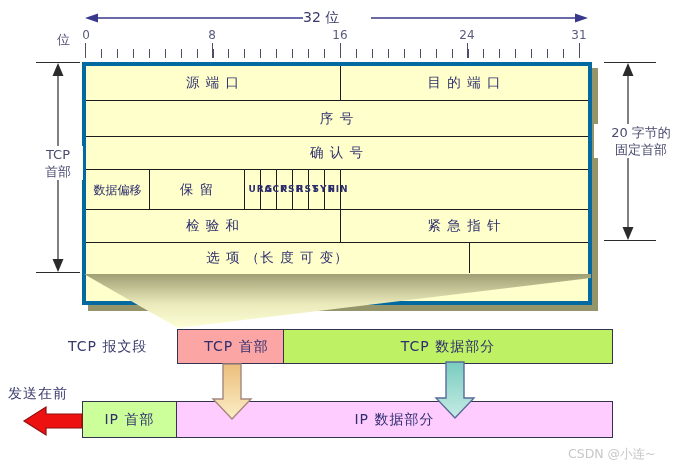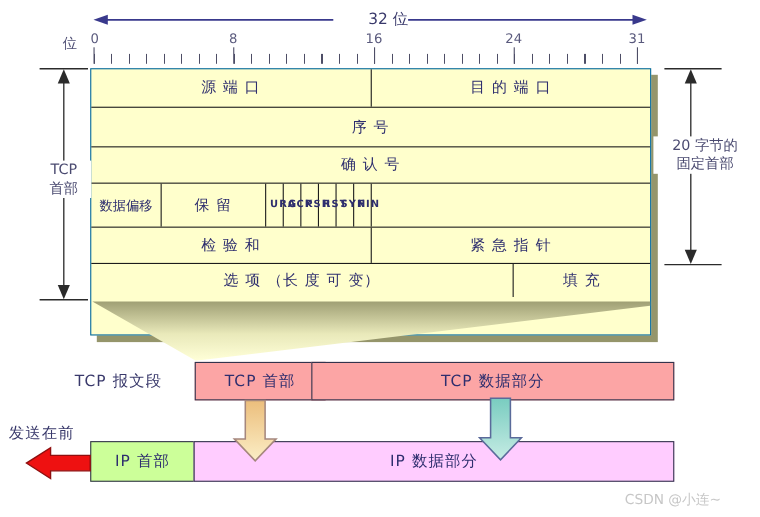--- a/index.html
+++ b/index.html
@@ -5,29 +5,29 @@
   html,body{margin:0;padding:0;background:#ffffff;}
   .canvas{
     position:relative;width:691px;height:470px;background:#ffffff;overflow:hidden;
     font-family:"DejaVu Sans","Liberation Sans",sans-serif;color:#333366;
   }
   .abs{position:absolute;}
   svg.overlay{position:absolute;left:0;top:0;width:691px;height:470px;pointer-events:none;z-index:5;}
 
   
   .bit-unit{left:57px;top:31px;font-size:13px;color:#4d4d73;z-index:2;}
-  .width-label{left:303px;top:9px;width:68px;text-align:right;font-size:14px;color:#39396b;background:#fff;z-index:6;}
+  .width-label{left:303px;top:9px;width:68px;text-align:left;font-size:14px;color:#39396b;background:#fff;z-index:6;}
   .tick-label{top:28px;width:24px;text-align:center;font-size:12px;color:#5a5a7d;z-index:2;}
   .ruler-ticks{left:85px;top:49px;width:500px;height:9px;z-index:2;
     background:repeating-linear-gradient(to right,#4d4d66 0 1px,transparent 1px 15.94px);}
   .tall-tick{top:43px;width:1px;height:15px;background:#4d4d66;z-index:2;}
 
   
   .htable{left:82px;top:62px;width:510px;height:243px;box-sizing:border-box;
-    border:1px solid #0369a1;background:#FFFFCC;box-shadow:6px 6px 0 #95956b;
+    border:4px solid #0369a1;background:#FFFFCC;box-shadow:6px 6px 0 #95956b;
     display:flex;flex-direction:column;z-index:1;}
   .row{display:flex;box-sizing:border-box;border-bottom:1px solid #1c1c1c;width:100%;}
   .row.last{border-bottom:none;}
   .cell{box-sizing:border-box;border-right:1px solid #1c1c1c;display:flex;
     align-items:center;justify-content:center;font-size:13.5px;color:#2e2e6e;
     letter-spacing:1px;white-space:nowrap;}
   .cell.end{border-right:none;}
   .offset-cell{flex-direction:row;font-size:12px;line-height:14px;letter-spacing:0;}
   .flag-cell{padding:0;}
   .flagtxt{display:inline-block;width:8px;word-break:break-all;text-align:center;
@@ -36,21 +36,21 @@
   
   .side-label{z-index:6;background:#ffffff;text-align:center;font-size:13px;
     line-height:17px;color:#4a4a70;}
   .left-side{left:33px;top:146px;width:50px;}
   .right-side{left:594px;top:124px;width:94px;}
 
   
   .box{box-sizing:border-box;border:1px solid #33334d;display:flex;align-items:center;
     justify-content:center;font-size:14px;color:#2e2e6e;z-index:3;letter-spacing:1px;}
   .tcp-hdr-box{left:177px;top:329px;width:119px;height:35px;background:#fca5a5;}
-  .tcp-data-box{left:283px;top:329px;width:330px;height:35px;background:#fca5a5;}
+  .tcp-data-box{left:283px;top:329px;width:330px;height:35px;background:#bef264;}
   .ip-hdr-box{left:82px;top:401px;width:95px;height:37px;background:#CCFF99;}
   .ip-data-box{left:176px;top:401px;width:437px;height:37px;background:#FFCCFF;}
   .seg-label{left:68px;top:338px;font-size:14px;color:#39396b;z-index:3;letter-spacing:1px;}
   .send-label{left:8px;top:385px;font-size:14px;color:#39396b;z-index:3;letter-spacing:1px;}
 
   .watermark{left:568px;top:446px;font-size:12.5px;color:#c7c7c7;z-index:3;}
 </style>
 </head>
 <body>
 
@@ -153,21 +153,20 @@
       <div class="cell flag-cell" style="width:16px;">
           <span class="flagtxt">FIN</span>
         </div>
     </div>
     <div class="row" style="height:33px;">
       <div class="cell" style="width:255px;">检 验 和</div>
       <div class="cell end" style="flex:1;">紧 急 指 针</div>
     </div>
     <div class="row last" style="height:30px;">
       <div class="cell" style="width:384px;">选 项 （长 度 可 变）</div>
-      <div class="cell end" style="flex:1;">填 充</div>
     </div>
   </div>
 
   <div class="abs side-label left-side">
     <div>TCP</div>
     <div>首部</div>
   </div>
   <div class="abs side-label right-side">
     <div>20 字节的</div>
     <div>固定首部</div>

